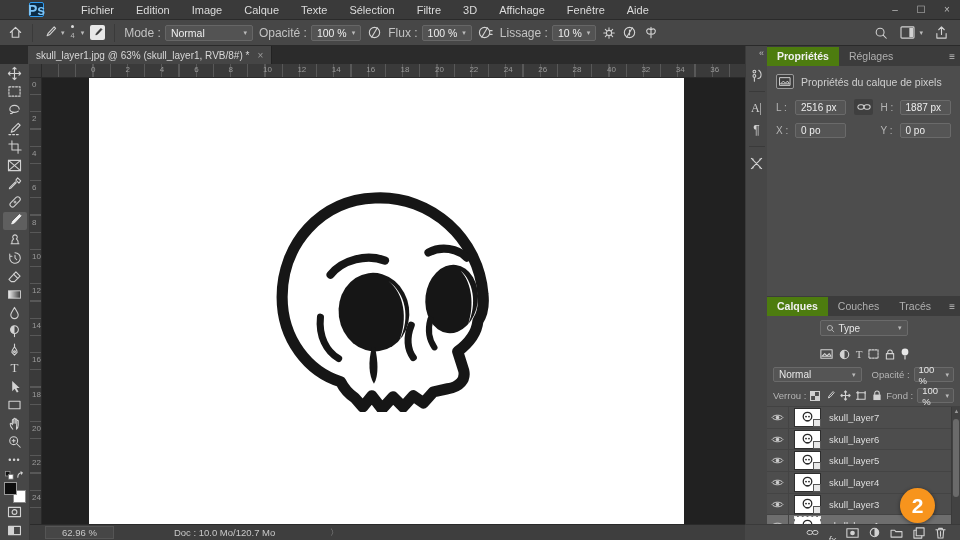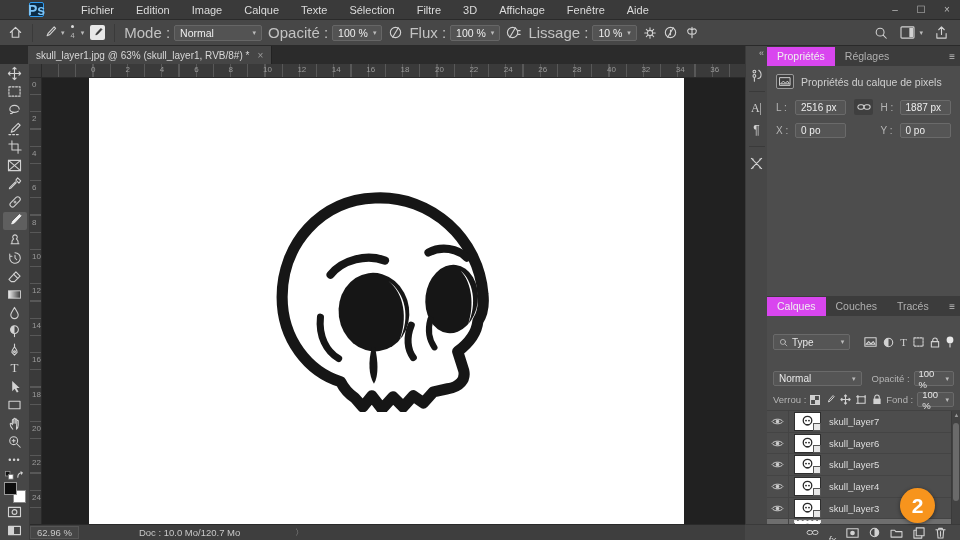--- a/index.html
+++ b/index.html
@@ -19,21 +19,21 @@
   .menu-items { display:flex; margin-left:26px; gap:0; }
   .menu-items span { padding:3px 11px; color:#dcdcdc; font-size:11px; cursor:default; }
   .win-controls { margin-left:auto; display:flex; gap:0; }
   .win-controls span { width:26px; text-align:center; color:#bbb; font-size:10px; }
 
   
   .optionsbar { position:absolute; left:0; top:20px; width:960px; height:26px; background:#474747;
     border-bottom:1px solid #2a2a2a; display:flex; align-items:center; gap:6px; padding:0 8px; }
   .ob-sep { width:1px; height:18px; background:#3a3a3a; margin:0 3px; }
   .ob-group { display:flex; align-items:center; gap:4px; }
-  .ob-label { color:#c2c2c2; font-size:15px; white-space:nowrap; }
+  .ob-label { color:#c2c2c2; font-size:12px; white-space:nowrap; }
   .ob-field { background:#535353; border:1px solid #666; border-radius:2px; height:16px;
     display:flex; align-items:center; padding:0 5px; gap:5px; color:#eee; font-size:10.5px; }
   .chev { font-size:7px; color:#bbb; }
   .ob-right { margin-left:auto; display:flex; align-items:center; gap:12px; padding-right:4px; }
   .brush-size-widget { display:flex; flex-direction:column; align-items:center; line-height:8px; }
   .brush-size-widget .dot { width:3px; height:3px; border-radius:50%; background:#ddd; }
   .brush-size-widget .num { font-size:7.5px; color:#bbb; }
   .toggle-panel-btn { width:15px; height:15px; background:#e8e8e8; border-radius:2px;
     display:flex; align-items:center; justify-content:center; }
 
@@ -74,36 +74,36 @@
     display:flex; flex-direction:column; align-items:center; border-left:1px solid #3a3a3a; }
   .dockstrip .collapse { font-size:9px; color:#bbb; margin:2px 0 6px 0; align-self:flex-end; padding-right:3px;}
   .dock-icon { width:20px; height:22px; display:flex; align-items:center; justify-content:center;
     color:#d2d2d2; font-size:12px; }
   .dock-sep { width:16px; height:1px; background:#3a3a3a; margin:5px 0; }
 
   
   .panel { position:absolute; left:767px; width:193px; background:#4d4d4d; }
   .panel-tabs { height:20px; background:#3c3c3c; display:flex; align-items:flex-end; }
   .panel-tab { padding:3px 10px 4px 10px; font-size:10.5px; color:#b0b0b0; }
-  .panel-tab.active { background:#d946ef; color:#f0f0f0; font-weight:normal; }
+  .panel-tab.active { background:#4d7c0f; color:#f0f0f0; font-weight:bold; }
   .panel-menu { margin-left:auto; color:#c0c0c0; font-size:10px; padding:0 6px 4px 0; letter-spacing:-1px;}
 
   .props { top:46px; height:250px; }
   .props-subtitle { display:flex; align-items:center; gap:7px; padding:8px 9px 6px 9px; color:#cfcfcf; font-size:10.5px; }
   .props-subtitle .thumb-ic { width:18px; height:15px; border:1px solid #9a9a9a; border-radius:2px;
     display:flex; align-items:center; justify-content:center; background:#3f3f3f; }
   .prop-row { display:flex; align-items:center; padding:4px 9px; gap:5px; }
   .prop-label { color:#b5b5b5; font-size:10px; width:17px; }
   .prop-field { background:#555; border:1px solid #6a6a6a; border-radius:2px; height:15px; width:60px;
     color:#eee; font-size:10px; display:flex; align-items:center; padding:0 5px; }
   .link-btn { width:22px; height:16px; background:#3f3f3f; border-radius:2px; display:flex;
     align-items:center; justify-content:center; margin:0 3px; }
 
   .layers { top:296px; height:228px; }
-  .filter-row { display:flex; align-items:center; gap:12px; padding:18px 6px; }
+  .filter-row { display:flex; align-items:center; gap:12px; padding:4px 6px;flex-direction:column; }
   .filter-dd { background:#555; border:1px solid #6a6a6a; border-radius:2px; height:16px; width:88px;
     display:flex; align-items:center; gap:4px; padding:0 5px; color:#e5e5e5; font-size:10px; }
   .filter-dd .chev { margin-left:auto; }
   .filter-icons { display:flex; align-items:center; gap:6px; margin-left:2px; }
   .blend-row, .lock-row { display:flex; align-items:center; gap:4px; padding:3px 6px; }
   .blend-dd { background:#555; border:1px solid #6a6a6a; border-radius:2px; height:15px; width:96px;
     display:flex; align-items:center; padding:0 5px; color:#e8e8e8; font-size:10px; }
   .blend-dd .chev { margin-left:auto; }
   .small-label { color:#b5b5b5; font-size:9.5px; white-space:nowrap; }
   .small-dd { background:#555; border:1px solid #6a6a6a; border-radius:2px; height:15px;
@@ -126,22 +126,22 @@
   .vscroll .arrow.down { position:absolute; bottom:0; }
 
   .layers-footer { position:absolute; left:745px; top:524px; width:215px; height:16px; background:#474747;
     border-top:1px solid #3a3a3a; display:flex; align-items:center; justify-content:flex-end;
     gap:10px; padding-right:14px; }
   .layers-footer .fx { font-size:9.5px; font-style:italic; color:#cfcfcf;margin-top:13px; }
 
   
   .statusbar { position:absolute; left:30px; top:524px; width:715px; height:16px; background:#3e3e3e;
     border-top:1px solid #2a2a2a; display:flex; align-items:center; font-size:9.5px; color:#c8c8c8; }
-  .status-zoom { background:#464646; border:1px solid #555; height:13px;
-    display:flex; align-items:center; padding:0 6px; }
+  .status-zoom { margin-left:15px; background:#464646; border:1px solid #555; height:13px;
+    display:flex; align-items:center; padding:0 16px; }
   .status-doc { margin-left:60px; }
   .status-chev { margin-left:55px; color:#aaa; font-size:8px; }
 
   
   .step-badge { position:absolute; left:900px; top:488px; width:35px; height:35px; border-radius:50%;
     background:#f7941d; color:#fff; font-size:21px; font-weight:bold; display:flex;
     align-items:center; justify-content:center; box-shadow:0 1px 4px rgba(0,0,0,.45); z-index:9; }
 </style>
 </head>
 <body>

